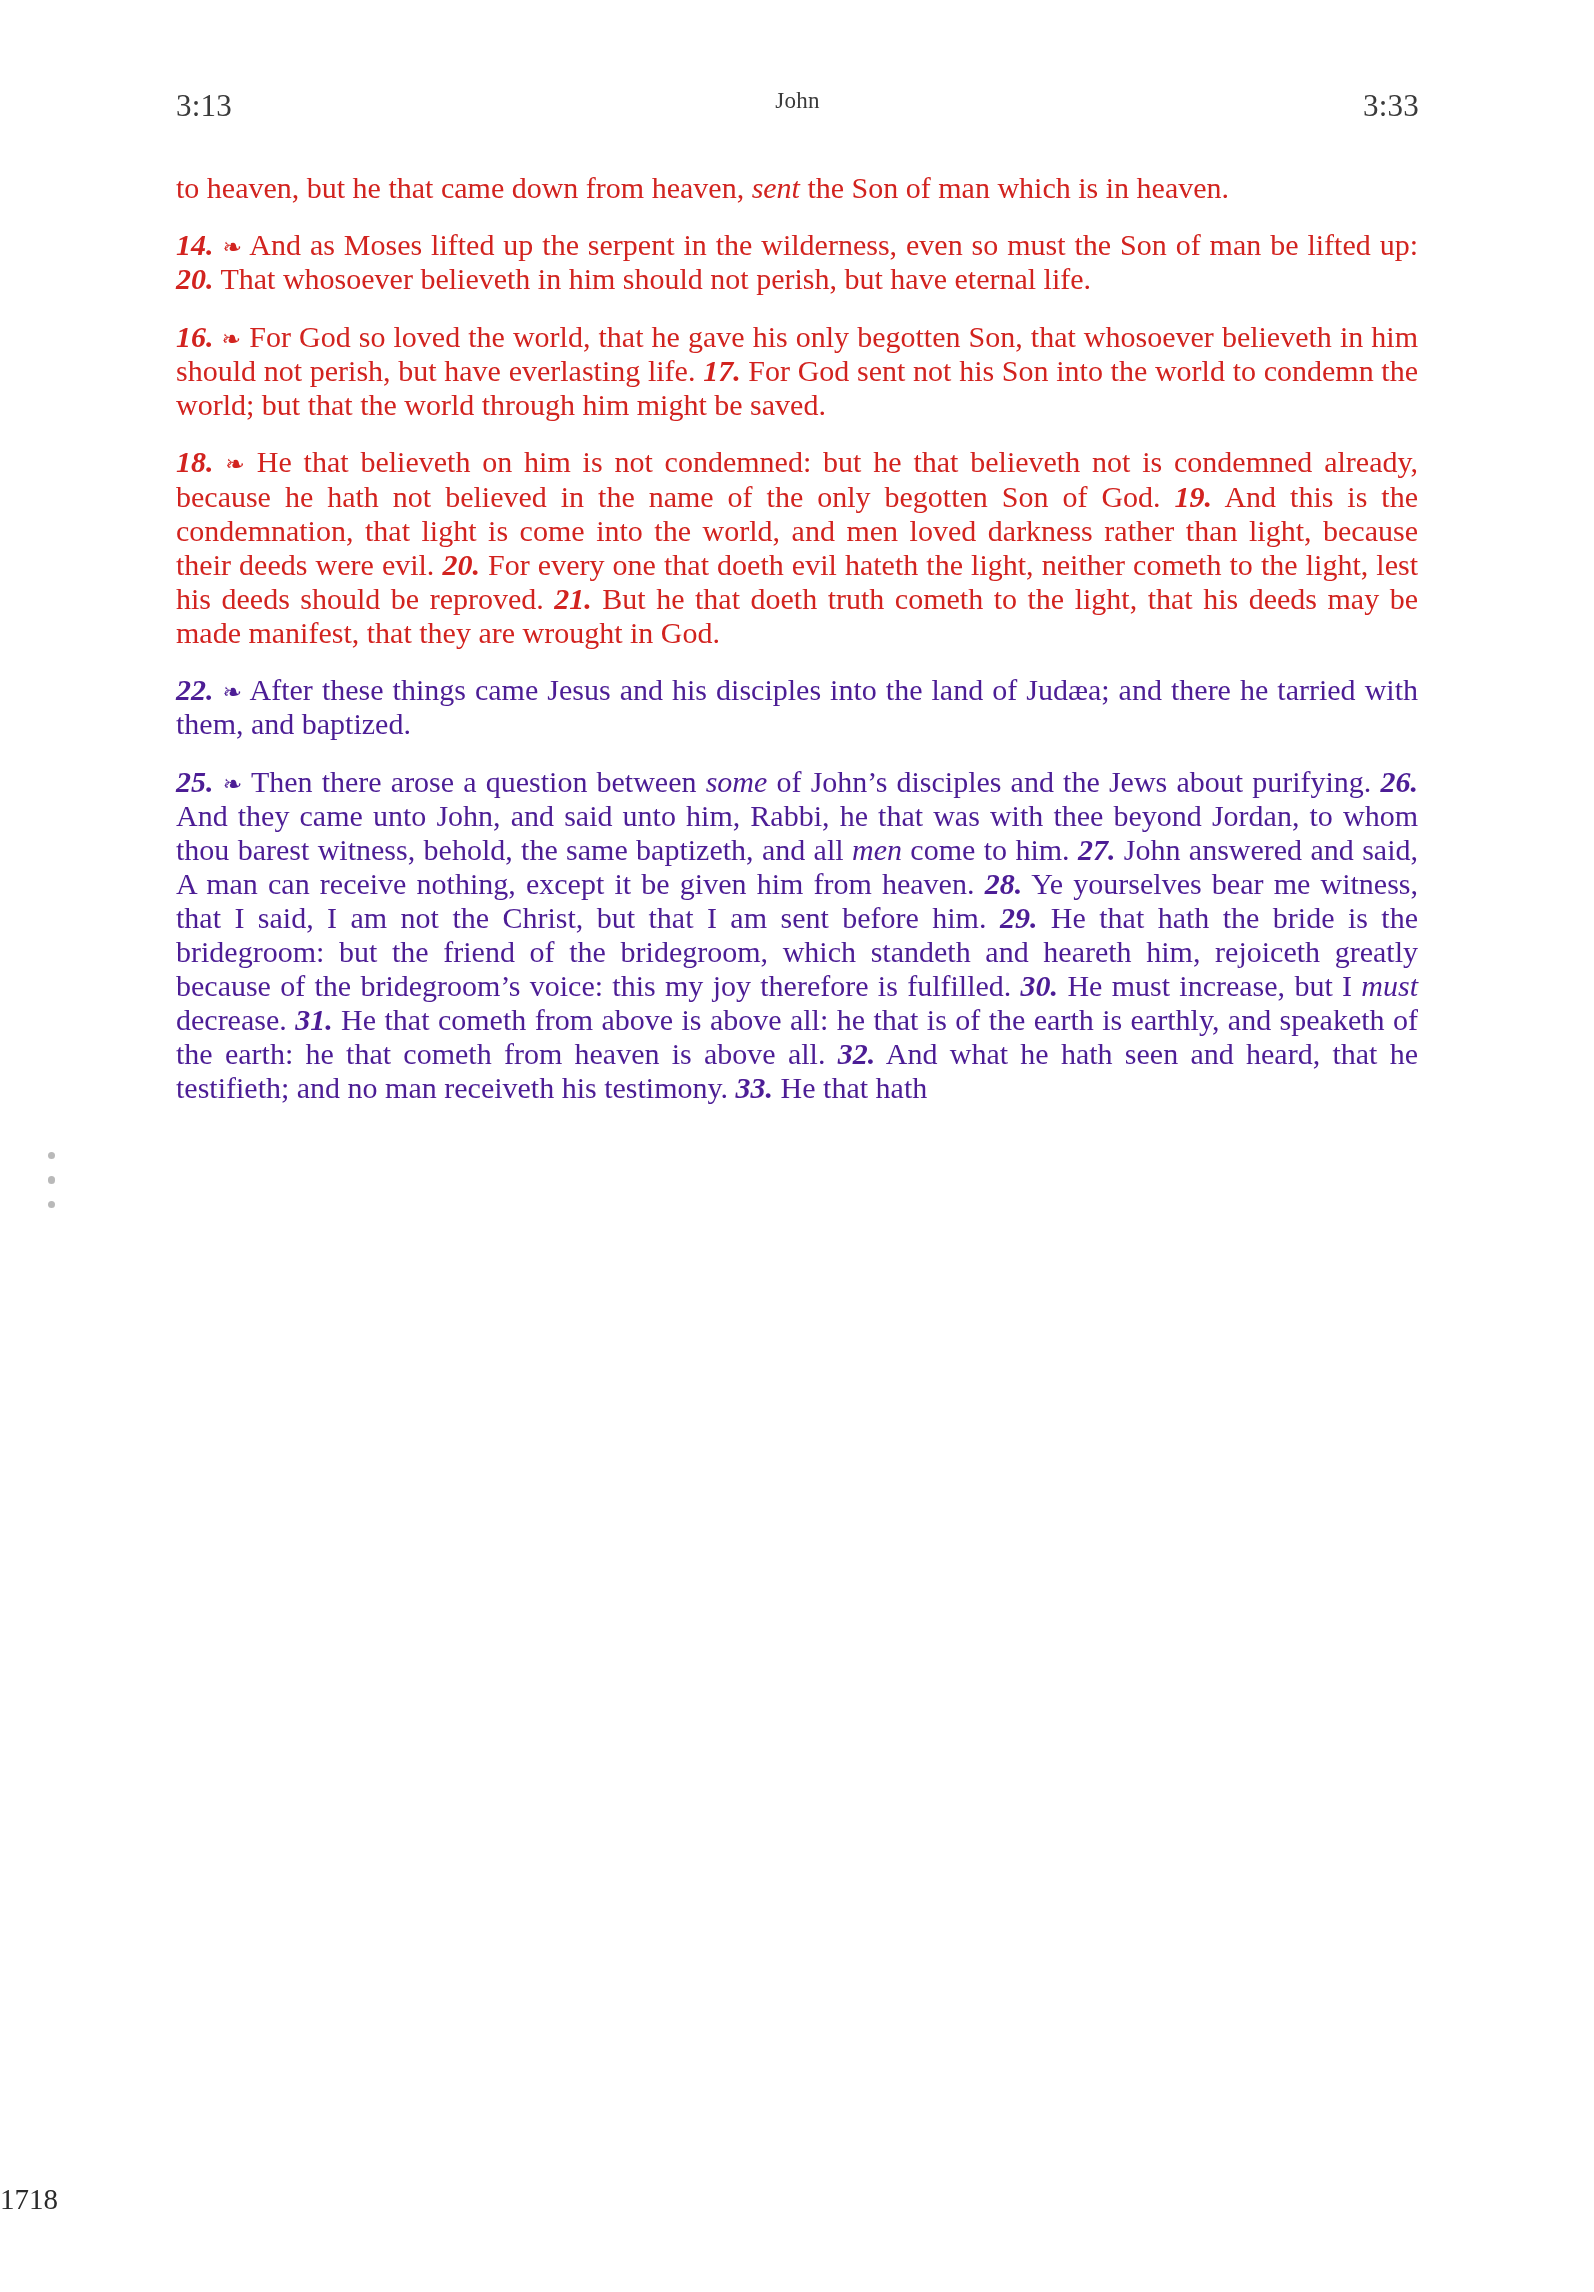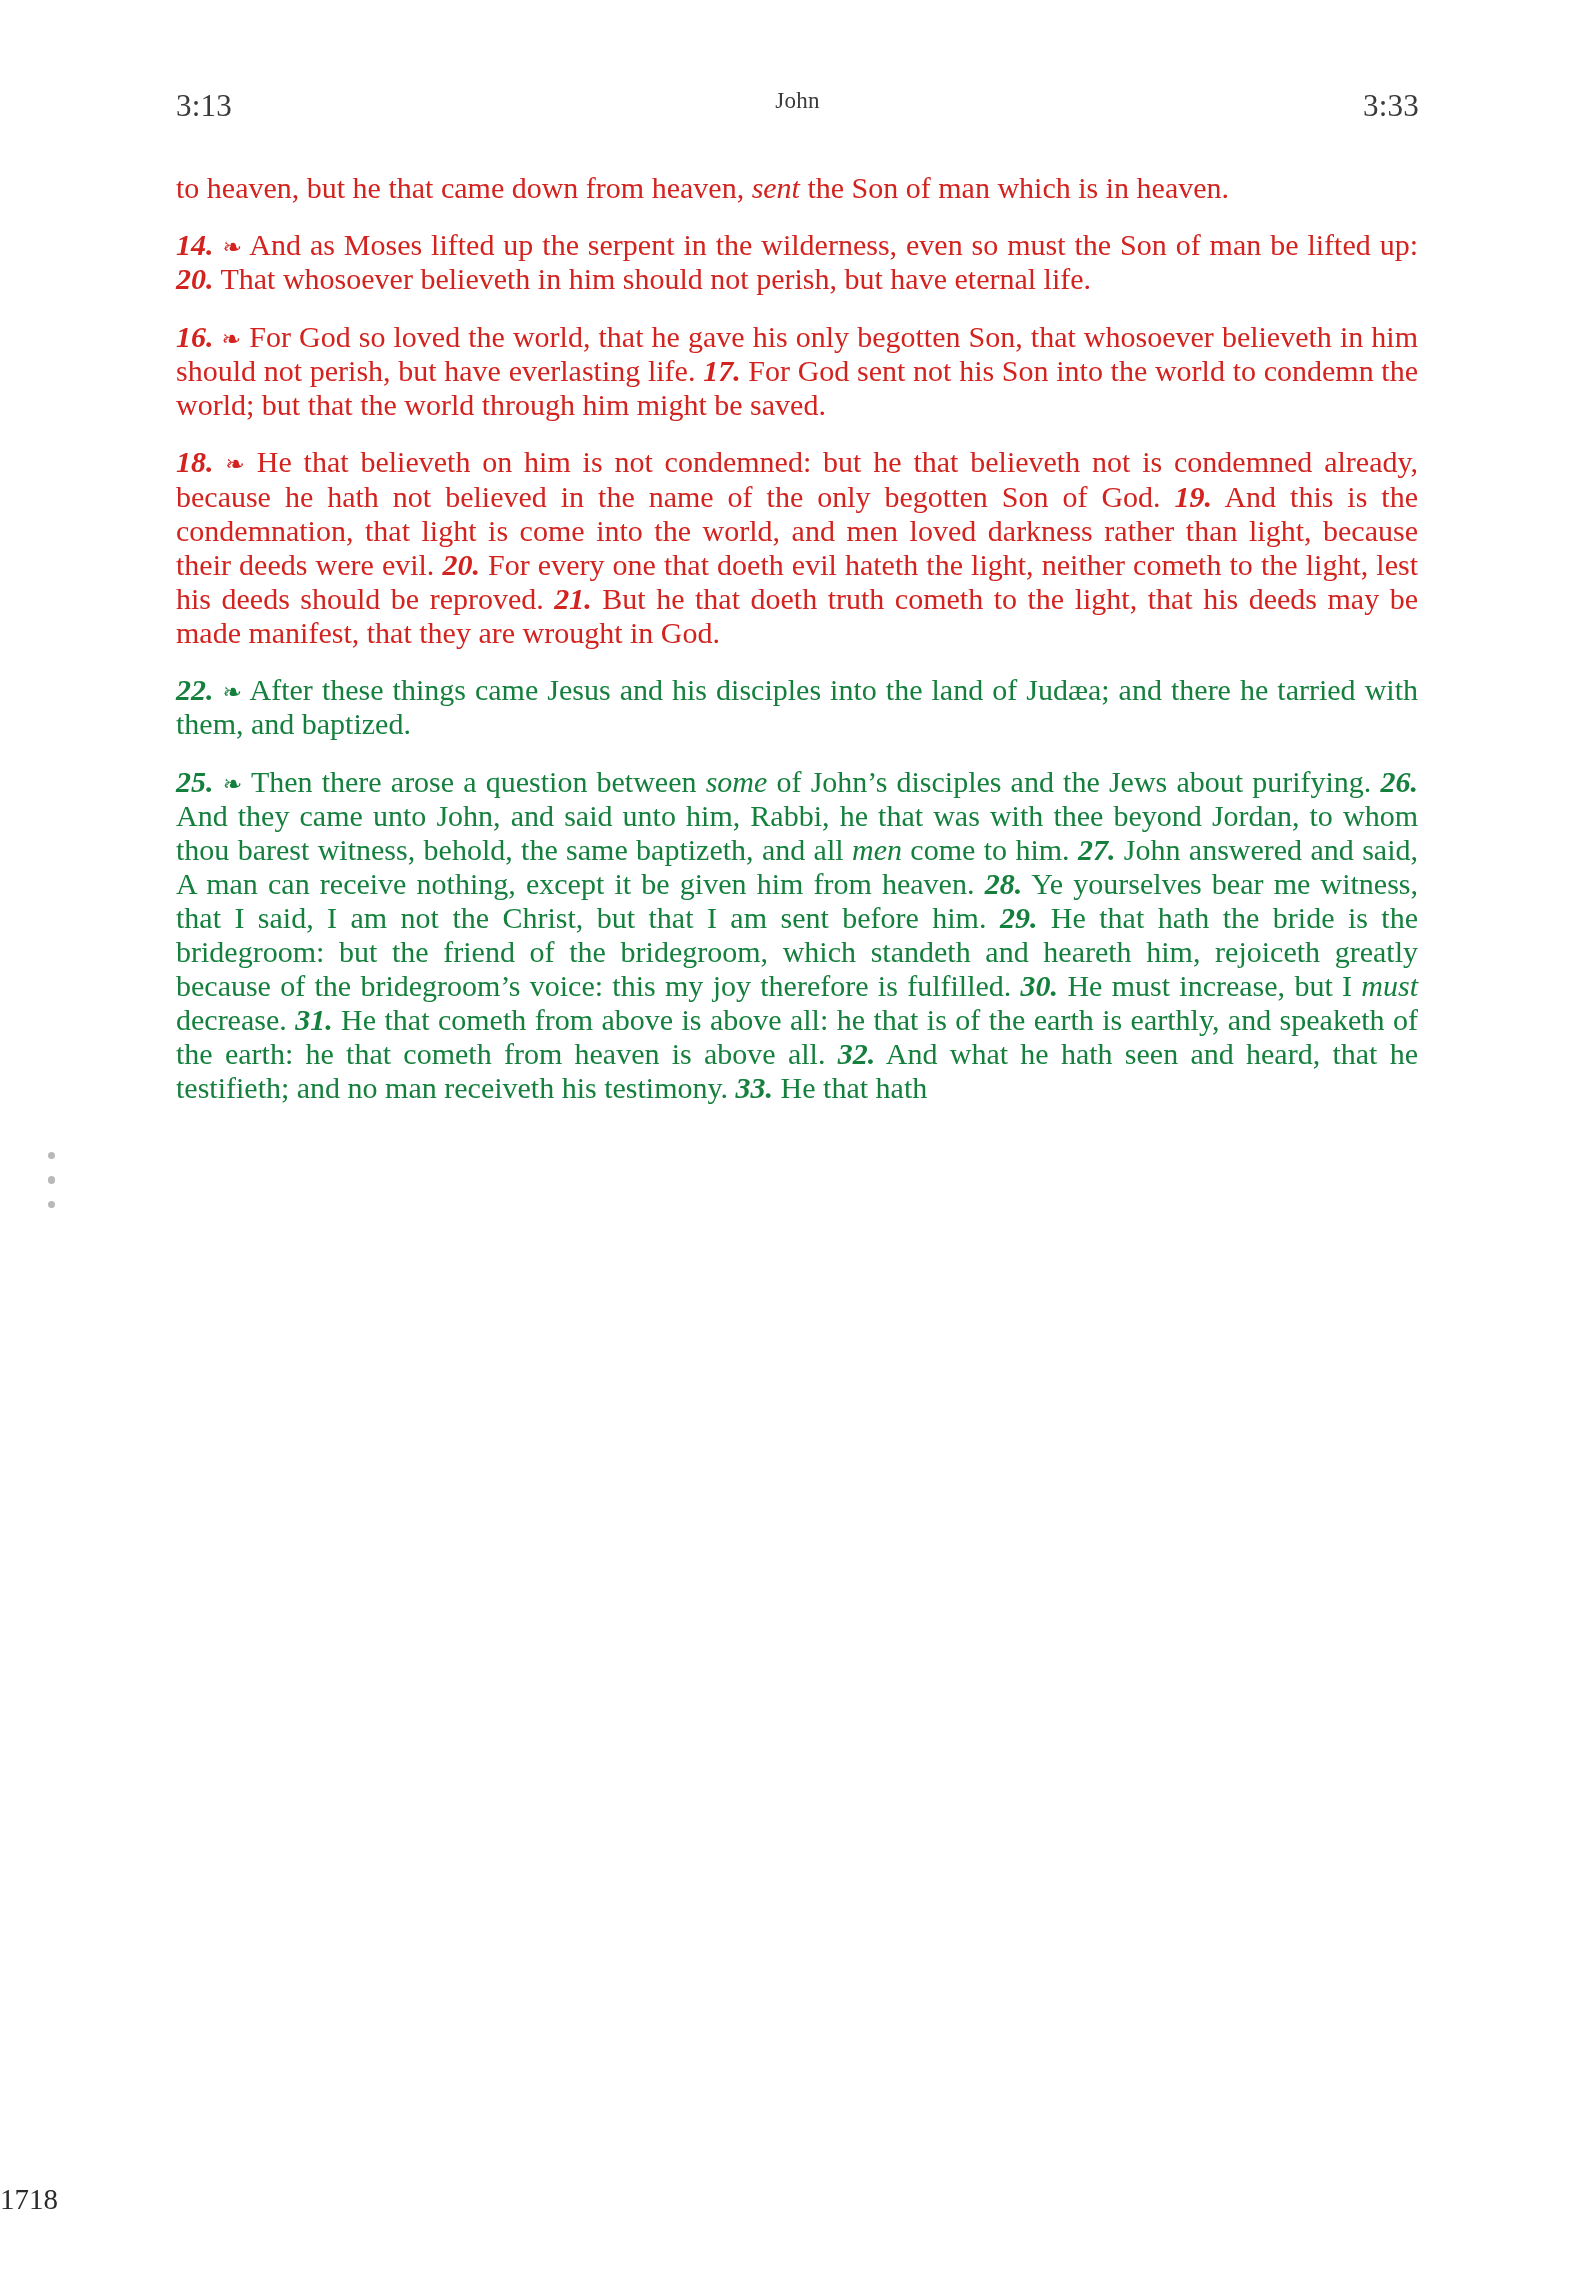--- a/index.html
+++ b/index.html
@@ -55,21 +55,21 @@
   p.para {
     margin: 0 0 23.4px 0;
     font-size: 30px;
     line-height: 1.135;
     text-align: justify;
     text-justify: inter-word;
     hyphens: none;
   }
   p.para:last-child { margin-bottom: 0; }
   .red { color: #d2231f; }
-  .black { color: #15803d; }
+  .black { color: #4c1d95; }
   .vnum {
     font-weight: bold;
     font-style: italic;
   }
   .pilcrow {
     font-family: "DejaVu Sans", sans-serif;
     font-size: 23.4px;
     letter-spacing: 0;
   }
   em, .ital { font-style: italic; }

